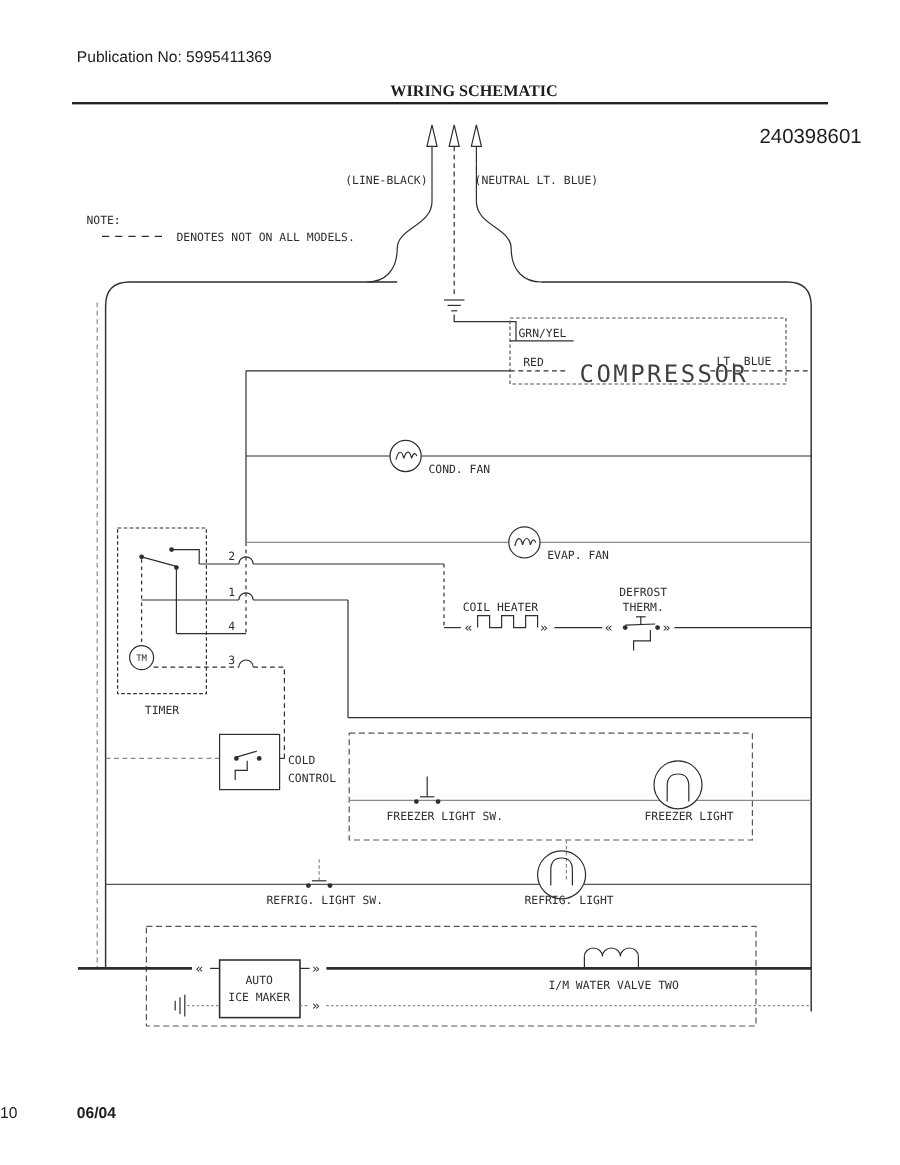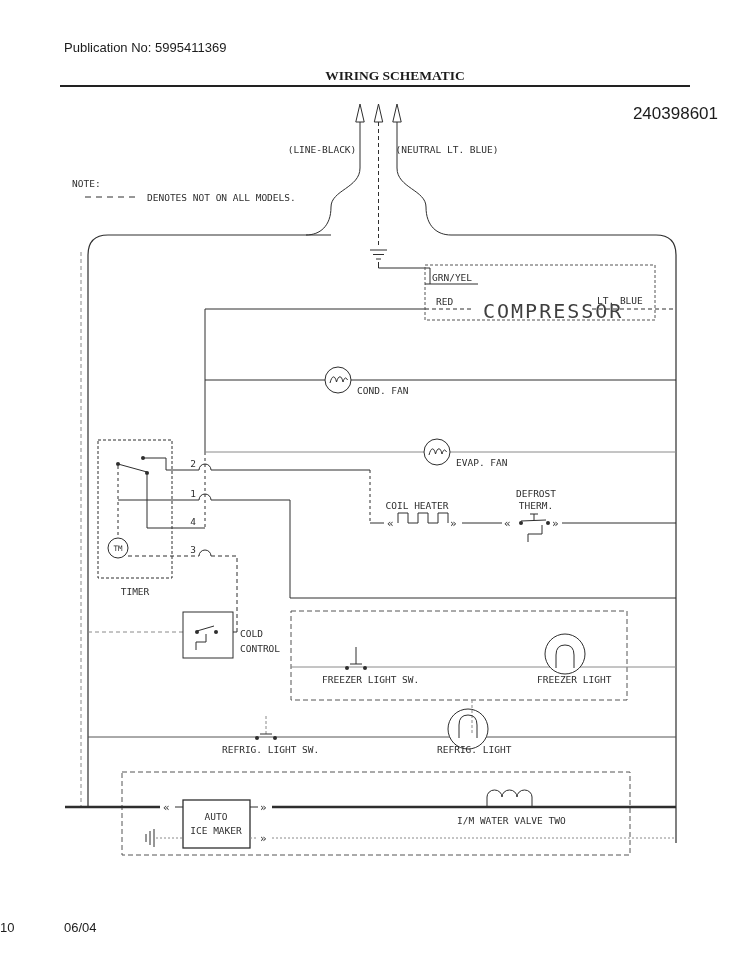--- a/index.html
+++ b/index.html
@@ -7,21 +7,21 @@
     position:relative;width:750px;height:971px;background:#ffffff;
     font-family:"Liberation Sans", sans-serif;color:#1c1c1c;overflow:hidden;
     margin:0 auto;
     padding-left:40px;
   }
   .hdr-pub{position:absolute;left:64px;top:40px;font-size:13px;}
   .hdr-model{position:absolute;left:0;right:0;top:40px;text-align:center;font-size:13px;}
   .hdr-title{position:absolute;left:0;right:0;top:68px;text-align:center;font-size:13.5px;font-weight:bold;font-family:Liberation Serif, serif;}
   .hdr-rule{position:absolute;left:60px;top:85px;width:630px;height:2px;background:#222;}
   .hdr-part{position:absolute;right:72px;top:104px;font-size:17px;}
-  .ftr-date{position:absolute;left:64px;top:920px;font-size:13px;}
+  .ftr-date{position:absolute;left:64px;top:920px;font-size:13px;font-weight:bold;}
   .ftr-page{position:absolute;left:0;right:0;top:920px;font-size:13px;}
   svg.schematic{position:absolute;left:0;top:0;}
   svg text{
     font-family:"DejaVu Sans Mono", monospace;
     font-size:9.5px;fill:#2e2e2e;
   }
   svg text.big{font-size:20px;letter-spacing:2px;fill:#3f3f3f;}
   svg text.tiny{font-size:7.5px;}
   svg text.chev{font-size:11px;}
 </style>

